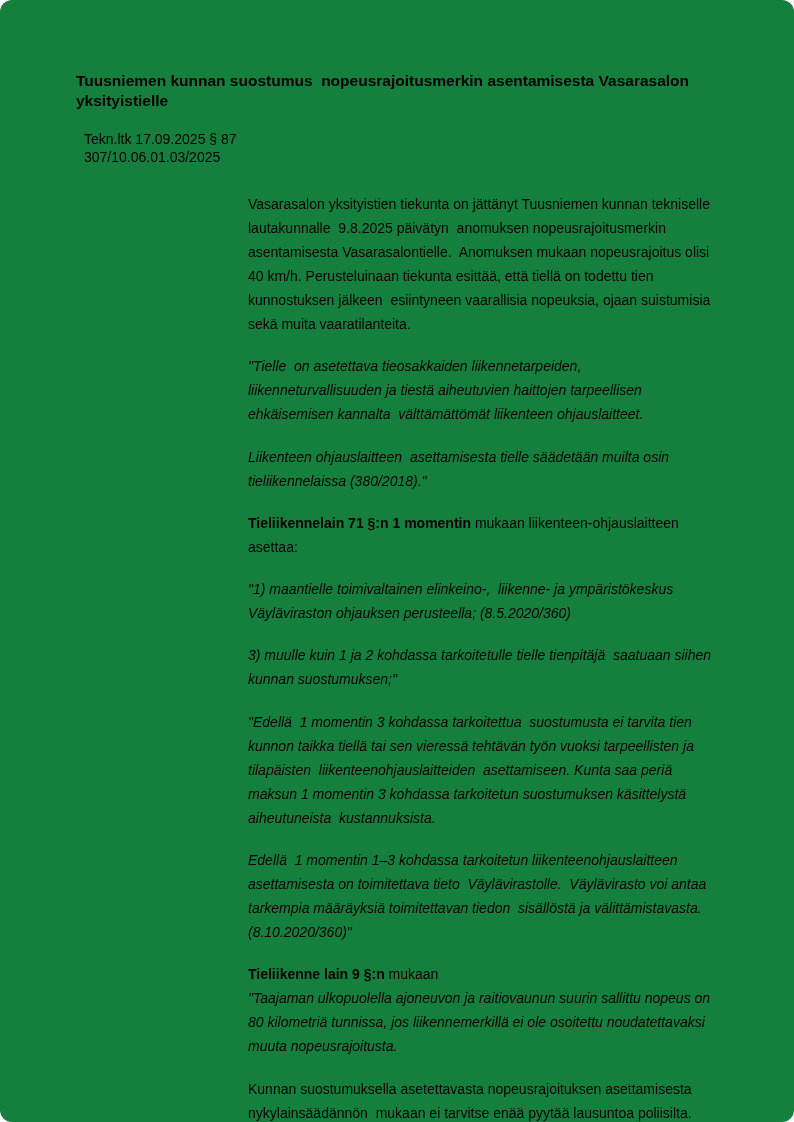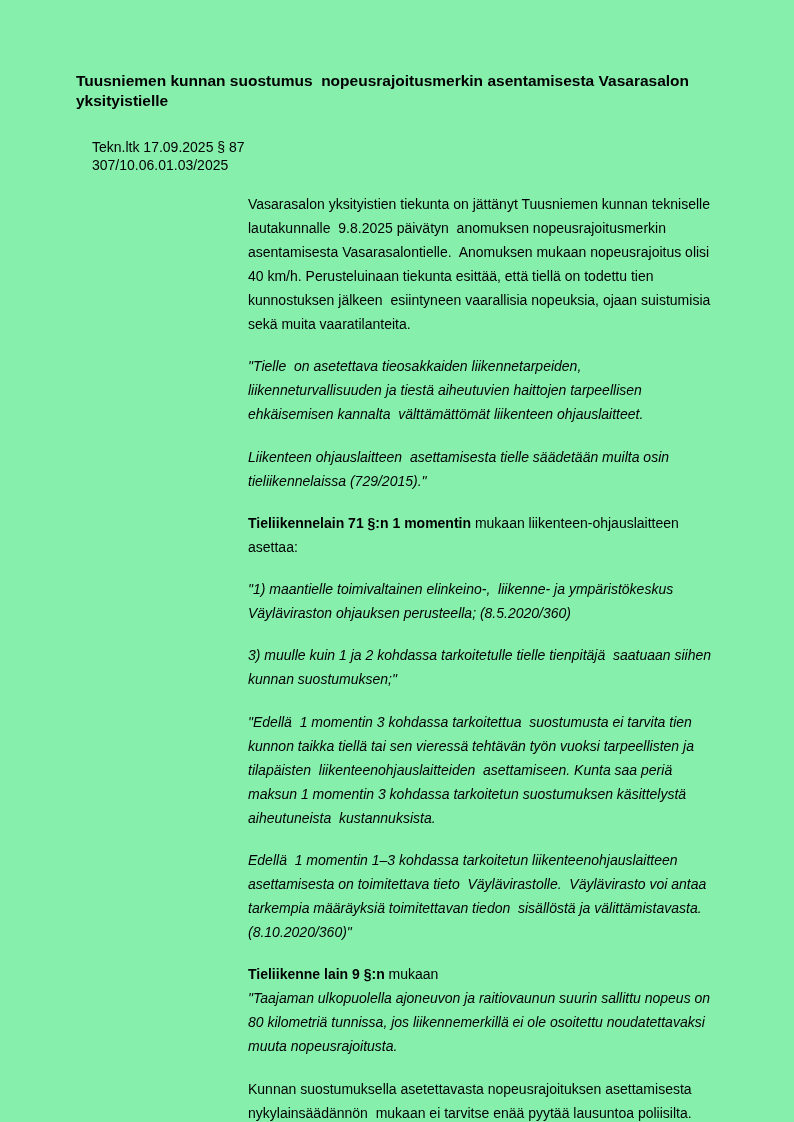--- a/index.html
+++ b/index.html
@@ -4,41 +4,42 @@
 <style>
   html, body {
     margin: 0;
     padding: 0;
     background: #ffffff;
   }
   .page {
     position: relative;
     width: 794px;
     height: 1122px;
-    background: #86efac;
+    background: #15803d;
     color: #000000;
     font-family: "Liberation Sans", "DejaVu Sans", sans-serif;
     overflow: hidden;
+    border-radius: 12px;
   }
   .doc-title {
     position: absolute;
     left: 76px;
     top: 71px;
     width: 645px;
     margin: 0;
     font-size: 15.5px;
     font-weight: 700;
     line-height: 20px;
     white-space: pre-wrap;
   }
   .doc-meta {
     position: absolute;
     left: 76px;
     top: 122px;
-    margin: 16px;
+    margin: 8px;
     font-size: 14px;
     font-weight: 400;
     line-height: 18px;
     white-space: pre-wrap;
   }
   .body-col {
     position: absolute;
     left: 248px;
     top: 192px;
     width: 540px;
@@ -71,21 +72,21 @@
       <p class="block paragraph">Vasarasalon yksityistien tiekunta on jättänyt Tuusniemen kunnan tekniselle
 lautakunnalle  9.8.2025 päivätyn  anomuksen nopeusrajoitusmerkin
 asentamisesta Vasarasalontielle.  Anomuksen mukaan nopeusrajoitus olisi
 40 km/h. Perusteluinaan tiekunta esittää, että tiellä on todettu tien
 kunnostuksen jälkeen  esiintyneen vaarallisia nopeuksia, ojaan suistumisia
 sekä muita vaaratilanteita.</p>
       <p class="block quote">"Tielle  on asetettava tieosakkaiden liikennetarpeiden,
 liikenneturvallisuuden ja tiestä aiheutuvien haittojen tarpeellisen
 ehkäisemisen kannalta  välttämättömät liikenteen ohjauslaitteet.</p>
       <p class="block quote">Liikenteen ohjauslaitteen  asettamisesta tielle säädetään muilta osin
-tieliikennelaissa (729/2015)."</p>
+tieliikennelaissa (380/2018)."</p>
       <p class="block heading"><strong>Tieliikennelain 71 §:n 1 momentin</strong><span> mukaan liikenteen-ohjauslaitteen
 asettaa:</span></p>
       <p class="block quote">"1) maantielle toimivaltainen elinkeino-,  liikenne- ja ympäristökeskus
 Väyläviraston ohjauksen perusteella; (8.5.2020/360)</p>
       <p class="block quote">3) muulle kuin 1 ja 2 kohdassa tarkoitetulle tielle tienpitäjä  saatuaan siihen
 kunnan suostumuksen;"</p>
       <p class="block quote">"Edellä  1 momentin 3 kohdassa tarkoitettua  suostumusta ei tarvita tien
 kunnon taikka tiellä tai sen vieressä tehtävän työn vuoksi tarpeellisten ja
 tilapäisten  liikenteenohjauslaitteiden  asettamiseen. Kunta saa periä
 maksun 1 momentin 3 kohdassa tarkoitetun suostumuksen käsittelystä

